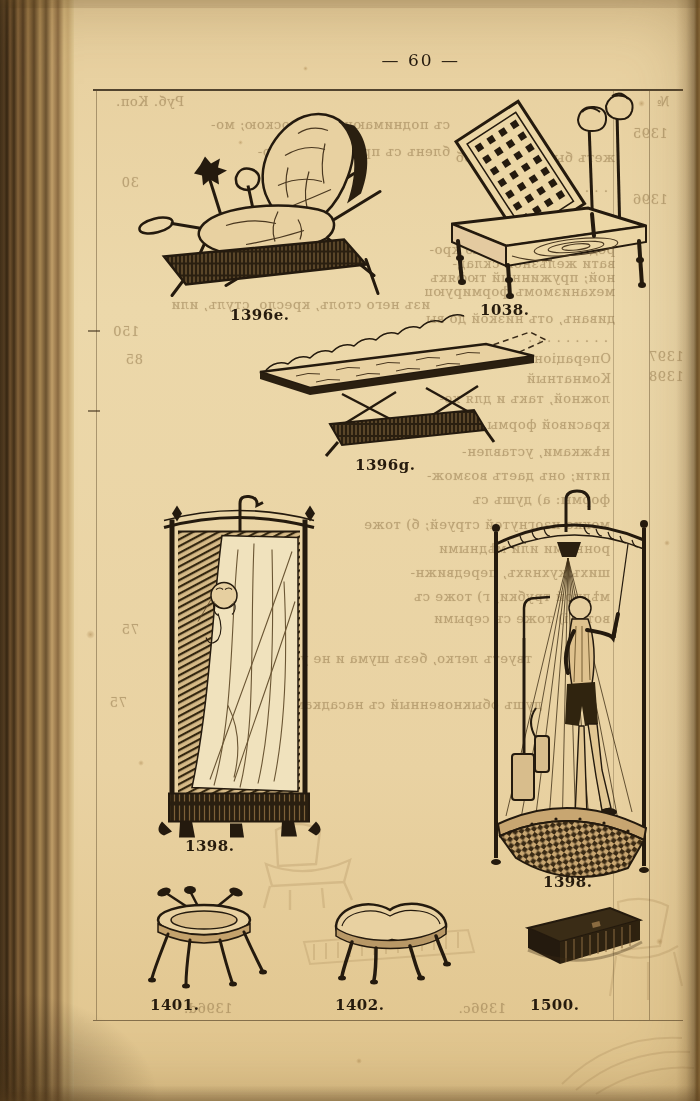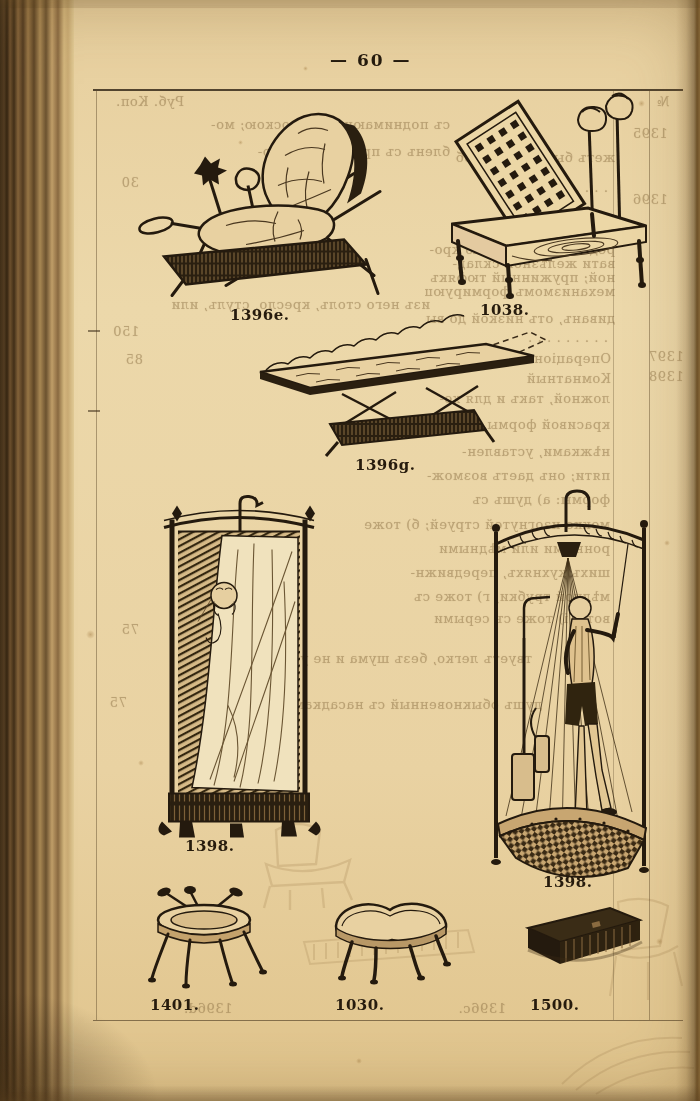--- a/index.html
+++ b/index.html
@@ -20,22 +20,22 @@
   #right-edge{position:absolute;left:676px;top:0;width:24px;height:1101px;
     background:linear-gradient(90deg,rgba(0,0,0,0) 0,rgba(120,90,50,.22) 10px,rgba(80,58,30,.5) 18px,#6b5028 21px,#8a6a3c 24px);}
   #bottom-shade{position:absolute;left:0;bottom:0;width:700px;height:16px;
     background:linear-gradient(180deg,rgba(60,40,20,0),rgba(60,40,20,.35));}
   #top-shade{position:absolute;left:0;top:0;width:700px;height:8px;background:rgba(60,40,20,.12);}
 
   .rule{position:absolute;background:rgba(40,28,14,.78);}
   .vrule{position:absolute;width:1px;background:rgba(90,70,40,.45);}
   .tick{position:absolute;height:2px;background:rgba(60,44,22,.55);}
 
-  #page-number{position:absolute;left:330px;top:50px;width:130px;text-align:left;
-    font-size:17px;font-weight:bold;letter-spacing:2px;}
+  #page-number{position:absolute;left:330px;top:50px;width:130px;text-align:right;
+    font-size:17px;font-weight:normal;letter-spacing:2px;}
 
   .cap{position:absolute;font-size:15px;font-weight:bold;letter-spacing:.5px;text-align:left;color:#261b0d;}
 
   .bleed{position:absolute;transform:scaleX(-1);color:#8d7246;opacity:.5;
     font-size:13px;letter-spacing:.6px;white-space:nowrap;overflow:hidden;
     text-shadow:0 0 1px rgba(141,114,70,.6);}
   .bleed.num{font-size:13px;text-align:center;}
 
   .fig{position:absolute;}
   .fig svg{width:100%;height:100%;display:block;overflow:visible;}
@@ -469,21 +469,21 @@
           <path d="M48,52 C48,64 48,74 46,84"></path>
         <path d="M82,50 C86,62 88,72 92,80"></path>
           <path d="M108,40 C112,52 116,60 118,66"></path>
       </g>
       <ellipse cx="14" cy="82" rx="4" ry="2.5" fill="#241a0e"></ellipse>
         <ellipse cx="46" cy="86" rx="4" ry="2.5" fill="#241a0e"></ellipse>
       <ellipse cx="93" cy="82" rx="4" ry="2.5" fill="#241a0e"></ellipse>
         <ellipse cx="119" cy="68" rx="4" ry="2.5" fill="#241a0e"></ellipse>
     </svg>
   </div>
-  <div class="cap" style="left:335px;top:996px;width:90px">1030.</div>
+  <div class="cap" style="left:335px;top:996px;width:90px">1402.</div>
 
   <div class="fig" style="left:514px;top:898px;width:135px;height:80px">
     <svg viewBox="0 0 135 80">
       <path d="M14,30 L96,10 L126,22 L46,44 Z" fill="#3a2c16" stroke="#241a0e" stroke-width="2"></path>
       <path d="M14,30 L46,44 L46,66 L14,50 Z" fill="#241a0e"></path>
       <path d="M46,44 L126,22 L126,42 L46,66 Z" fill="#2e2210"></path>
       <g stroke="#8a6b40" stroke-width="1">
         <line x1="52" y1="43" x2="52" y2="64"></line>
           <line x1="60" y1="41" x2="60" y2="62"></line>
           <line x1="68" y1="39" x2="68" y2="60"></line>

